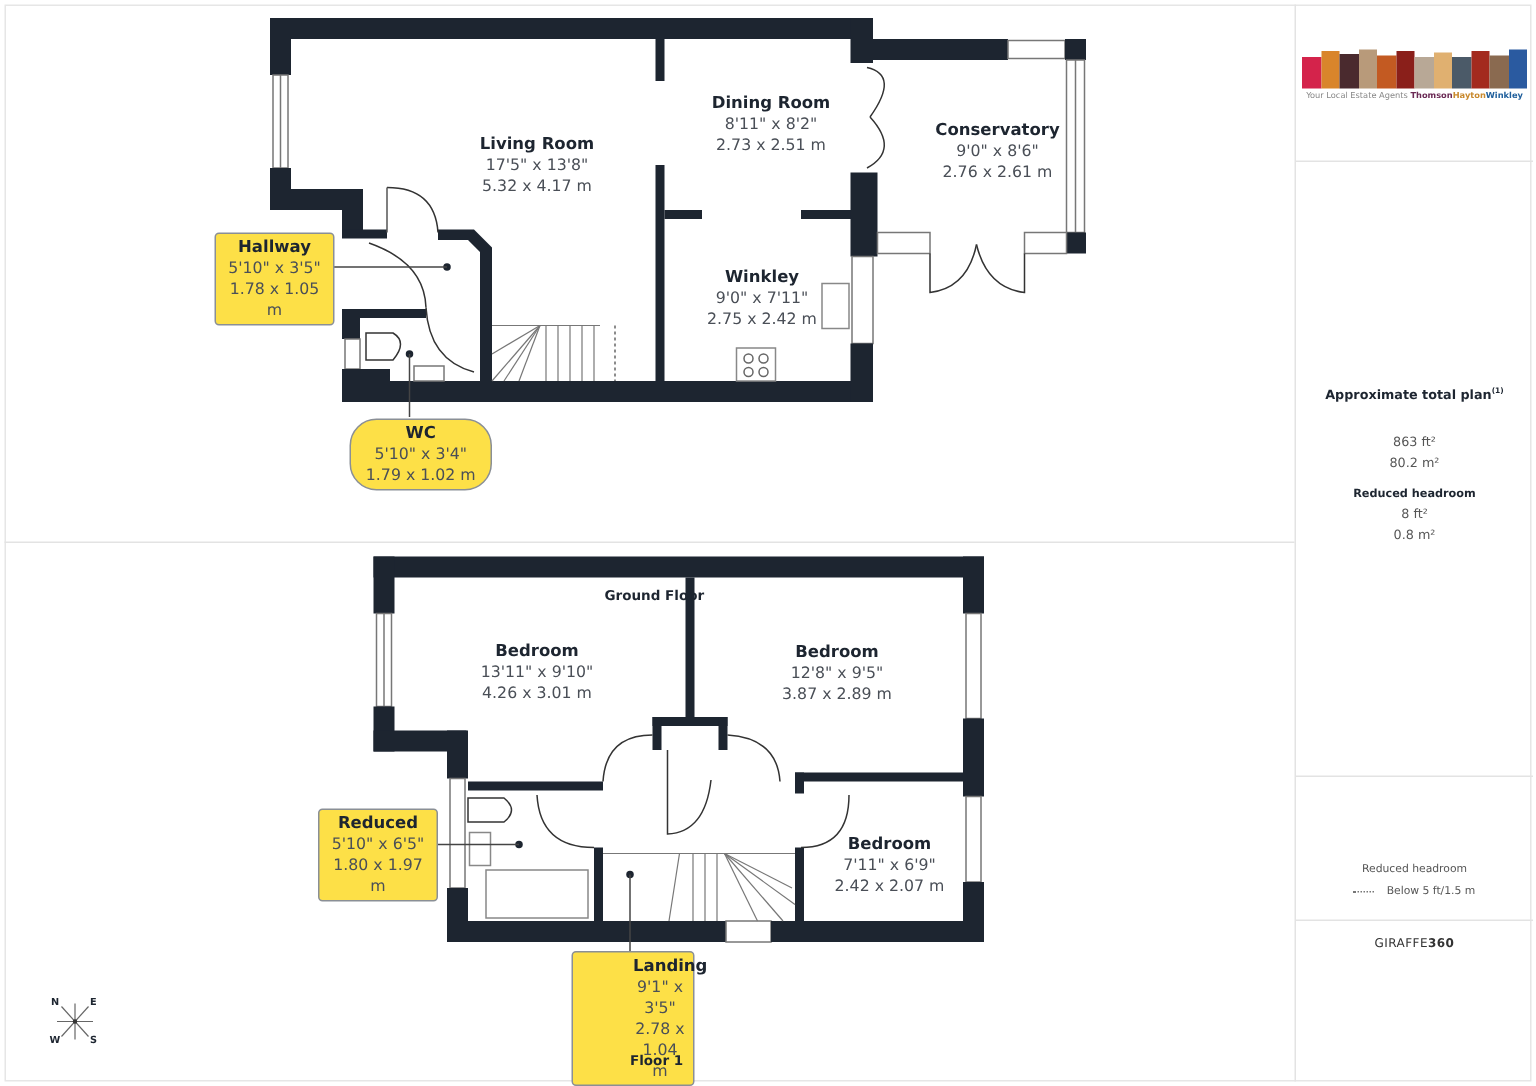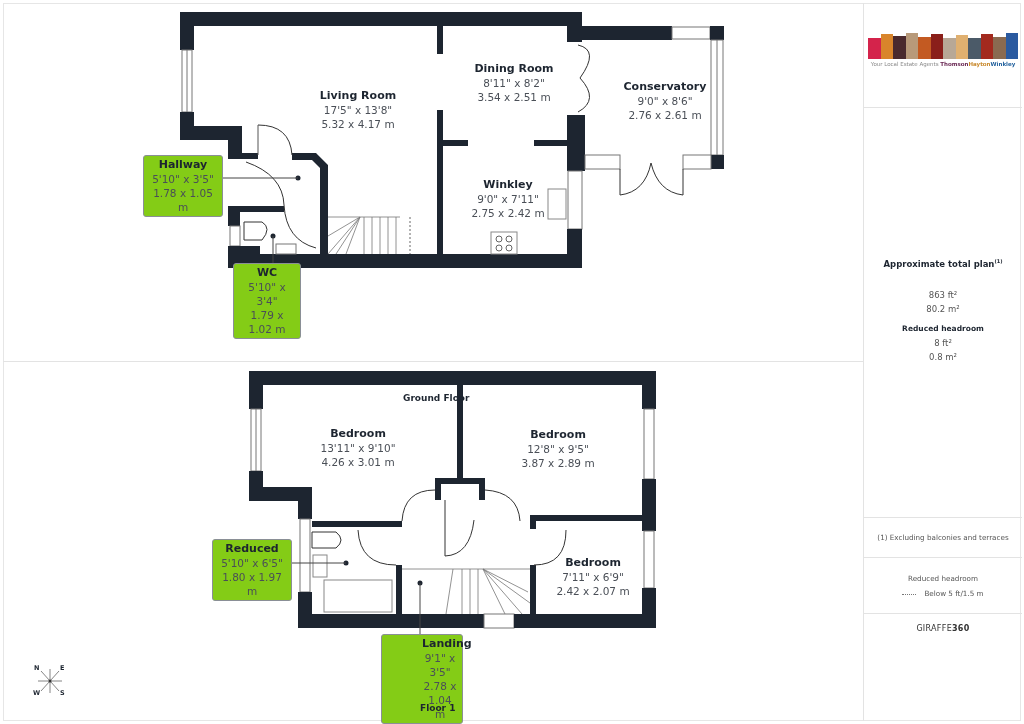--- a/index.html
+++ b/index.html
@@ -13,21 +13,21 @@
   .side-sec { position: absolute; left: 0; width: 158px; border-bottom: 1px solid #e3e3e3; text-align: center; }
 
   svg { position: absolute; left: 0; top: 0; }
   .wall { fill: #1d2530; }
   .line { stroke: #333; stroke-width: 1; fill: none; }
 
   .room-label { position: absolute; text-align: center; line-height: 14px; }
   .room-name { font-weight: bold; font-size: 11px; color: #1d2530; }
   .room-dim { font-size: 10.5px; color: #4a4f57; }
 
-  .callout { position: absolute; border: 1px solid #8a8f96; border-radius: 3px; background: #84cc16; text-align: center; line-height: 14px; padding: 2px 4px; }
+  .callout { position: absolute; border: 1px solid #8a8f96; border-radius: 3px; background: #fde047; text-align: center; line-height: 14px; padding: 2px 4px; }
 
   .floor-title { position: absolute; font-size: 9px; font-weight: bold; color: #1d2530; }
 
   .logo { position: absolute; left: 4px; top: 30px; width: 150px; }
   .logo-houses { display: flex; align-items: flex-end; height: 26px; }
   .house { flex: 1; height: 100%; position: relative; }
   .logo-tag { font-size: 5.5px; color: #888; white-space: nowrap; margin-top: 2px; }
   .logo-tag b { color: #6b2a55; }
   .logo-tag .hw { color: #c98a2e; font-weight: bold; }
   .logo-tag .wk { color: #1f5f9c; font-weight: bold; }
@@ -186,38 +186,38 @@
   </svg>
 
   <div class="room-label" style="left:300px;top:86px;width:110px;">
     <div class="room-name">Living Room</div>
     <div class="room-dim">17'5" x 13'8"</div>
     <div class="room-dim">5.32 x 4.17 m</div>
   </div>
   <div class="room-label" style="left:456px;top:59px;width:110px;">
     <div class="room-name">Dining Room</div>
     <div class="room-dim">8'11" x 8'2"</div>
-    <div class="room-dim">3.54 x 2.51 m</div>
+    <div class="room-dim">2.73 x 2.51 m</div>
   </div>
   <div class="room-label" style="left:607px;top:77px;width:110px;text-align:center;">
     <div class="room-name">Conservatory</div>
     <div class="room-dim">9'0" x 8'6"</div>
     <div class="room-dim">2.76 x 2.61 m</div>
   </div>
   <div class="room-label" style="left:450px;top:175px;width:110px;">
     <div class="room-name">Winkley</div>
     <div class="room-dim">9'0" x 7'11"</div>
     <div class="room-dim">2.75 x 2.42 m</div>
   </div>
   <div class="callout" style="left:140px;top:152px;width:80px;">
     <div class="room-name">Hallway</div>
     <div class="room-dim">5'10" x 3'5"</div>
     <div class="room-dim">1.78 x 1.05 m</div>
   </div>
-  <div class="callout" style="left:230px;top:260px;width:68px;">
+  <div class="callout" style="left:230px;top:276px;width:95px;border-radius:18px;">
     <div class="room-name">WC</div>
     <div class="room-dim">5'10" x 3'4"</div>
     <div class="room-dim">1.79 x 1.02 m</div>
   </div>
   <div class="floor-title" style="left:400px;top:342px;margin-top:48px;">Ground Floor</div>
 
   <div class="room-label" style="left:300px;top:424px;width:110px;">
     <div class="room-name">Bedroom</div>
     <div class="room-dim">13'11" x 9'10"</div>
     <div class="room-dim">4.26 x 3.01 m</div>
@@ -291,23 +291,20 @@
     <div style="margin-top:150px;">
       <div class="area-title"><span>Approximate total plan</span><sup style="font-size:5px;">(1)</sup></div>
       <div class="area-val" style="margin-top:19px;">863 ft²</div>
       <div class="area-val">80.2 m²</div>
       <div class="area-title" style="font-size:7.5px;margin-top:8px;">Reduced headroom</div>
       <div class="area-val" style="margin-top:3px;">8 ft²</div>
       <div class="area-val">0.8 m²</div>
     </div>
   </div>
 
-  <div class="side-sec" style="top:515px;height:40px;">
-    <div class="note" style="margin-top:14px;">(1) Excluding balconies and terraces</div>
-  </div>
 
   <div class="side-sec" style="top:555px;height:56px;">
     <div class="note" style="margin-top:15px;">Reduced headroom</div>
     <div class="note" style="margin-top:4px;">
       <span style="display:inline-block;width:14px;border-top:1px dotted #777;vertical-align:middle;margin-right:8px;"></span><span>Below 5 ft/1.5 m</span>
     </div>
   </div>
 
   <div class="side-sec" style="top:611px;height:107px;border-bottom:none;">
     <div class="brand" style="margin-top:10px;"><span>GIRAFFE</span><b>360</b></div>

